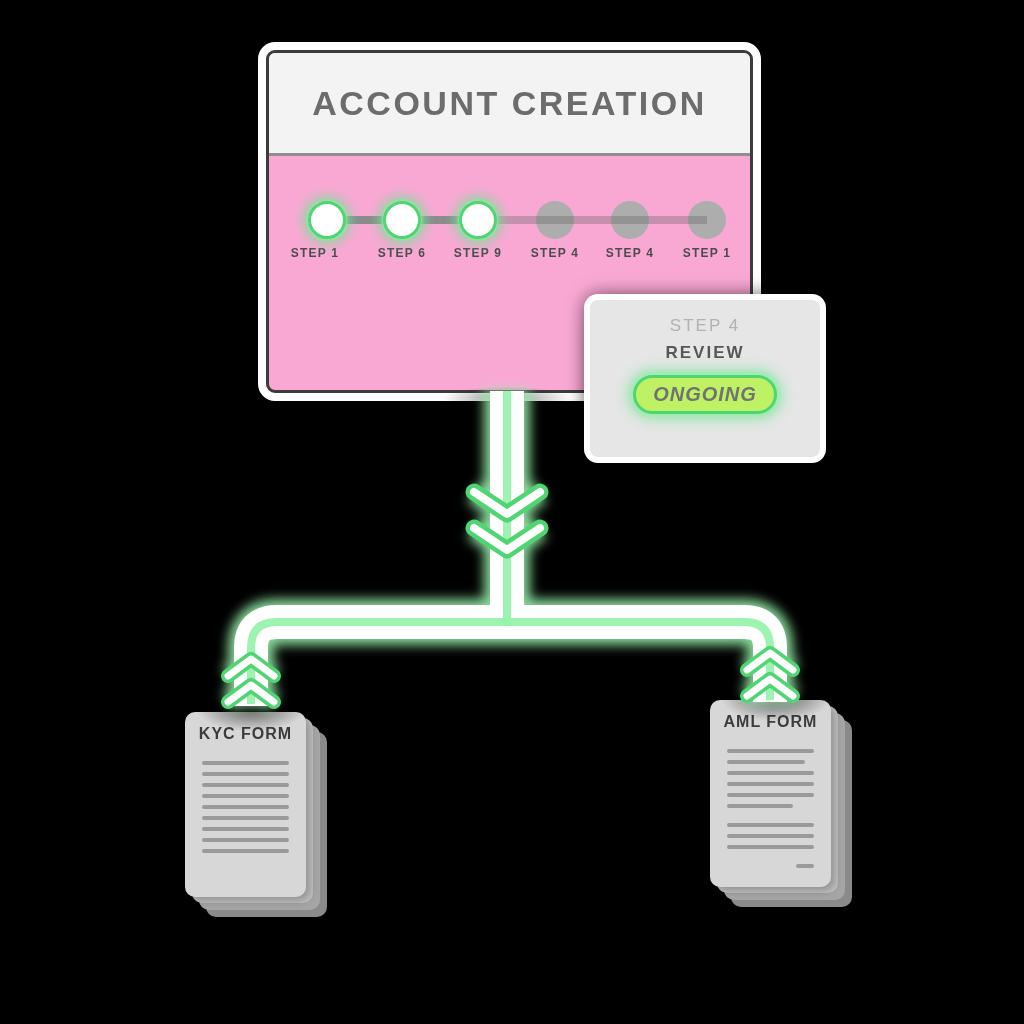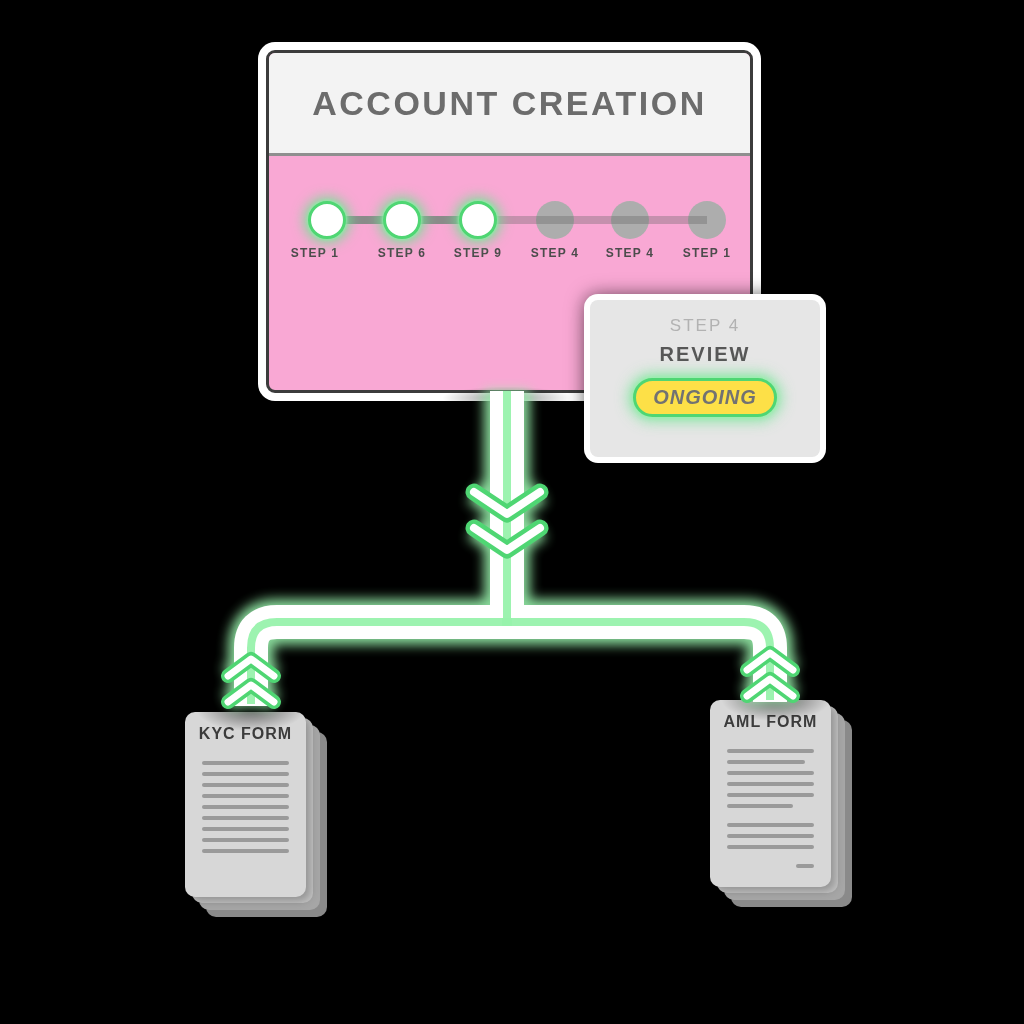--- a/index.html
+++ b/index.html
@@ -36,23 +36,23 @@
     font-size:12px;font-weight:bold;letter-spacing:1.2px;color:#4c4c4c;
   }
   
   .detail-card{
     position:absolute;left:590px;top:300px;width:230px;height:157px;
     background:#e6e6e6;border-radius:8px;
     box-shadow:0 0 0 6px #ffffff,0 0 18px 6px rgba(0,0,0,.5),16px 18px 26px 6px rgba(0,0,0,.65);
     display:flex;flex-direction:column;align-items:center;z-index:4;
   }
   .detail-step{margin-top:16px;font-size:17px;letter-spacing:2px;color:#b2b2b2;font-weight:normal;}
-  .detail-title{margin-top:7px;font-size:20px;font-weight:bold;letter-spacing:2px;color:#575757;}
+  .detail-title{margin-top:7px;font-size:17px;font-weight:bold;letter-spacing:2px;color:#575757;}
   .status-pill{
-    margin-top:12px;background:#fde047;border:3px solid var(--green,#4fd673);
+    margin-top:12px;background:#bef264;border:3px solid var(--green,#4fd673);
     border-radius:999px;padding:5px 17px;
     font-size:20px;font-weight:bold;font-style:italic;letter-spacing:1px;color:#727272;
     box-shadow:0 0 4px 1px rgba(150,242,170,.9),0 0 13px 5px rgba(110,230,145,.7);
   }
   
   .doc{position:absolute;width:121px;z-index:1;}
   .doc-kyc{left:185px;top:712px;height:185px;}
   .doc-aml{left:710px;top:700px;height:187px;}
   .page{position:absolute;width:100%;height:100%;border-radius:10px;}
   .page.p3{left:21px;top:20px;background:#8a8a8a;box-shadow:8px 10px 16px 6px rgba(0,0,0,.65);}

